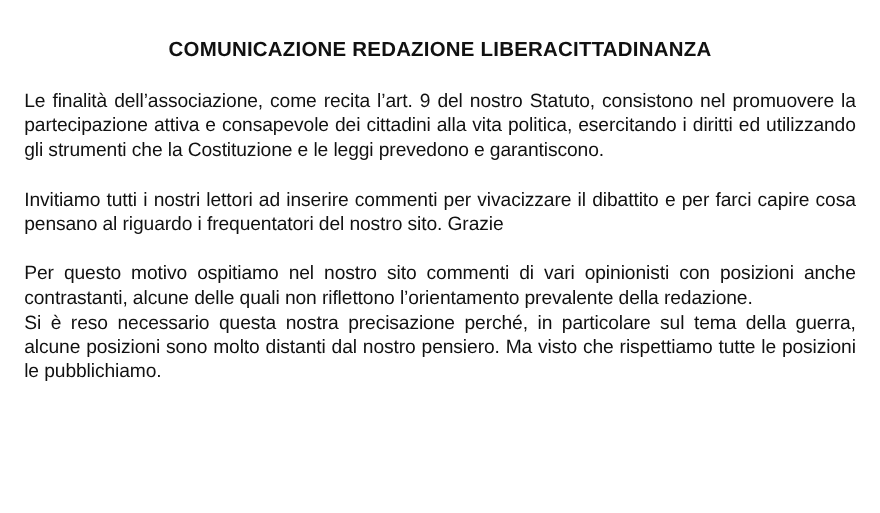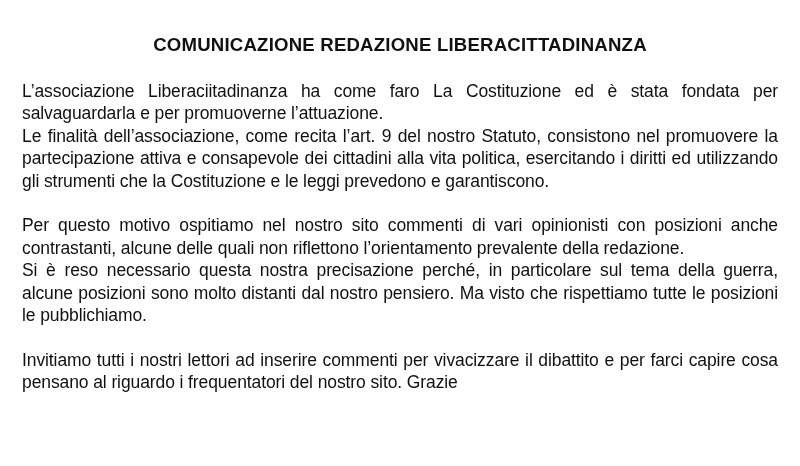--- a/index.html
+++ b/index.html
@@ -44,27 +44,26 @@
 </style>
 </head>
 <body>
 
 <div class="page">
   <h1 class="doc-title">COMUNICAZIONE REDAZIONE LIBERACITTADINANZA</h1>
 
   <div class="doc-body">
 
     <div class="para-group">
-      <p>L’associazione Liberaciitadinanza ha come faro La Costituzione ed è stata fondata per salvaguardarla e per promuoverne l’attuazione.</p>
       <p>Le finalità dell’associazione, come recita l’art. 9 del nostro Statuto, consistono nel promuovere la partecipazione attiva e consapevole dei cittadini alla vita politica, esercitando i diritti ed utilizzando gli strumenti che la Costituzione e le leggi prevedono e garantiscono.</p>
+    </div>
+
+    <div class="para-group">
+      <p>Invitiamo tutti i nostri lettori ad inserire commenti per vivacizzare il dibattito e per farci capire cosa pensano al riguardo i frequentatori del nostro sito. Grazie</p>
     </div>
 
     <div class="para-group">
       <p>Per questo motivo ospitiamo nel nostro sito commenti di vari opinionisti con posizioni anche contrastanti, alcune delle quali  non riflettono l’orientamento prevalente della redazione.</p>
       <p>Si è reso necessario questa nostra precisazione perché, in particolare sul tema della guerra, alcune posizioni sono  molto distanti dal nostro pensiero. Ma visto che rispettiamo tutte le posizioni le pubblichiamo.</p>
     </div>
 
-    <div class="para-group">
-      <p>Invitiamo tutti i nostri lettori ad inserire commenti per vivacizzare il dibattito e per farci capire cosa pensano al riguardo i frequentatori del nostro sito. Grazie</p>
-    </div>
-
   </div>
 </div>
 
 </body></html>

